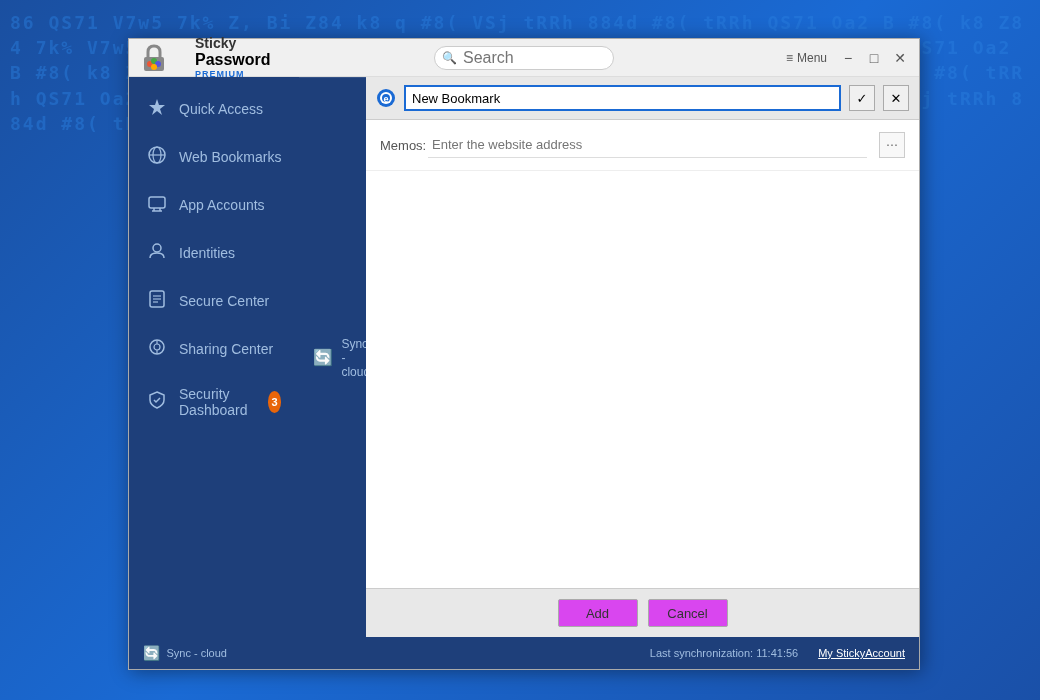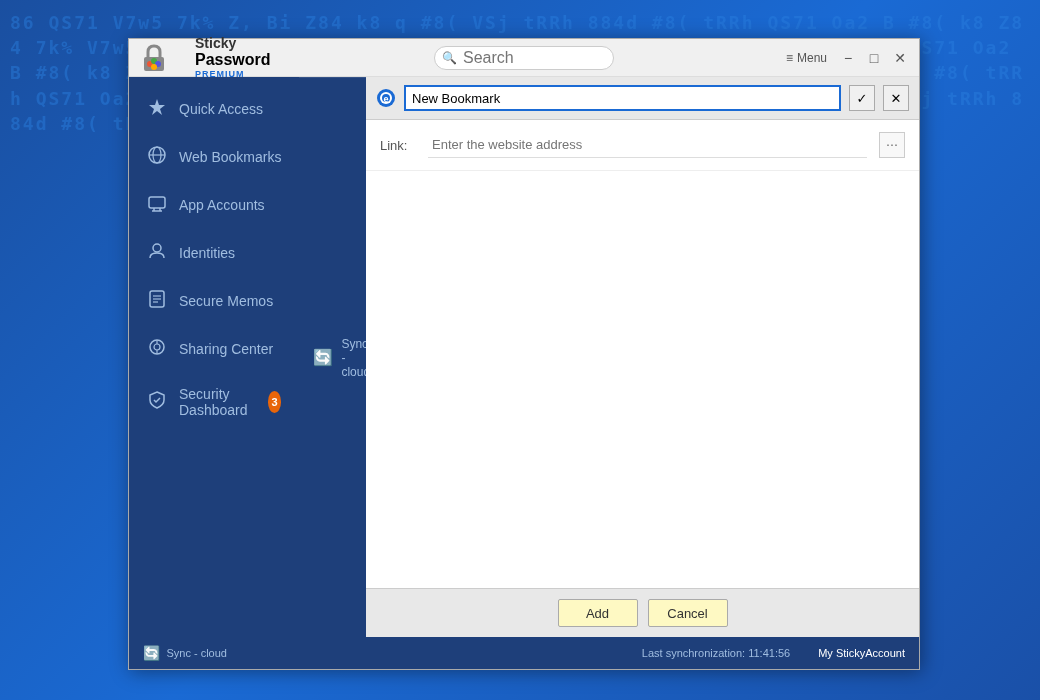--- a/index.html
+++ b/index.html
@@ -377,21 +377,21 @@
       gap: 10px;
       padding: 10px;
       background: #e8e8e8;
       border-top: 1px solid #ccc;
     }
 
     .btn-action {
       min-width: 80px;
       height: 28px;
       border: 1px solid #aaa;
-      background: #fef9c3;
+      background: #d946ef;
       cursor: pointer;
       font-size: 13px;
       color: #333;
       border-radius: 2px;
       padding: 0 16px;
     }
 
     
     .status-bar {
       height: 32px;
@@ -417,22 +417,23 @@
 
     .status-last-sync {
       color: #a0bde0;
       font-size: 11px;
       margin-left: auto;
     }
 
     .status-account {
       color: #fff;
       font-size: 11px;
+      text-decoration: underline;
       cursor: pointer;
-      margin-left: 28px;
+      margin-left: 20px;
     }
 
     
     .logo-shape {
       position: relative;
       width: 34px;
       height: 34px;
     }
   </style>
 </head>
@@ -534,21 +535,21 @@
 
         <div class="nav-item">
           <span class="nav-icon">
             <svg width="18" height="18" viewBox="0 0 18 18" fill="none">
               <rect x="2" y="1" width="14" height="16" rx="2" stroke="#a0bde0" stroke-width="1.5"></rect>
               <line x1="5" y1="6" x2="13" y2="6" stroke="#a0bde0" stroke-width="1.2"></line>
               <line x1="5" y1="9" x2="13" y2="9" stroke="#a0bde0" stroke-width="1.2"></line>
               <line x1="5" y1="12" x2="10" y2="12" stroke="#a0bde0" stroke-width="1.2"></line>
             </svg>
           </span>
-          <span class="nav-label">Secure Memos</span>
+          <span class="nav-label">Secure Center</span>
         </div>
 
         <div class="nav-item">
           <span class="nav-icon">
             <svg width="18" height="18" viewBox="0 0 18 18" fill="none">
               <circle cx="9" cy="9" r="7" stroke="#a0bde0" stroke-width="1.5"></circle>
               <circle cx="9" cy="9" r="3" stroke="#a0bde0" stroke-width="1.2"></circle>
               <line x1="9" y1="2" x2="9" y2="6" stroke="#a0bde0" stroke-width="1.2"></line>
               <line x1="9" y1="12" x2="9" y2="16" stroke="#a0bde0" stroke-width="1.2"></line>
             </svg>
@@ -587,21 +588,21 @@
               <circle cx="10" cy="10" r="4" fill="#1a6ad4"></circle>
               <text x="10" y="14" text-anchor="middle" font-size="9" fill="#fff" font-weight="bold">e</text>
             </svg>
           </div>
           <input class="name-input" type="text" value="New Bookmark" style="">
           <button class="name-btn">✓</button>
           <button class="name-btn">✕</button>
         </div>
 
         <div class="link-row">
-          <span class="link-label">Link:</span>
+          <span class="link-label">Memos:</span>
           <input class="link-input" type="text" placeholder="Enter the website address" style="">
           <button class="link-btn">
             <span>⋯</span>
           </button>
         </div>
 
         <div class="content-empty"></div>
 
         <div class="bottom-bar">
           <button class="btn-action">Add</button>

